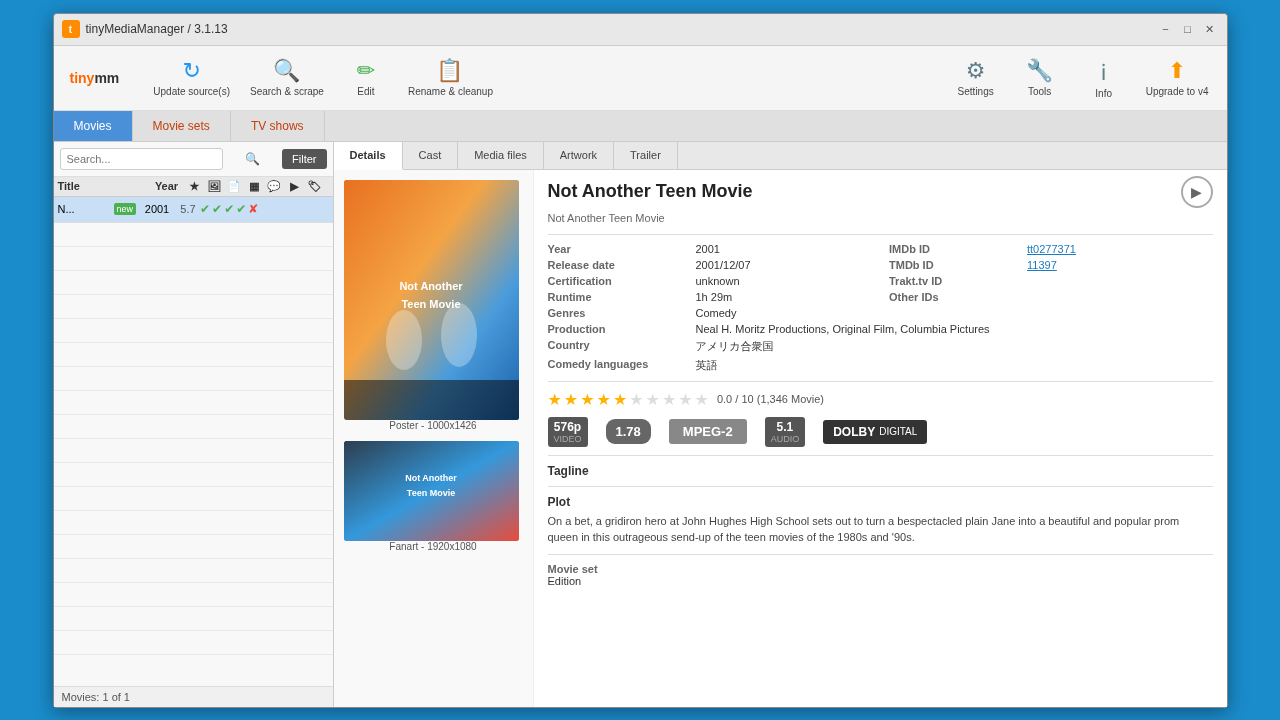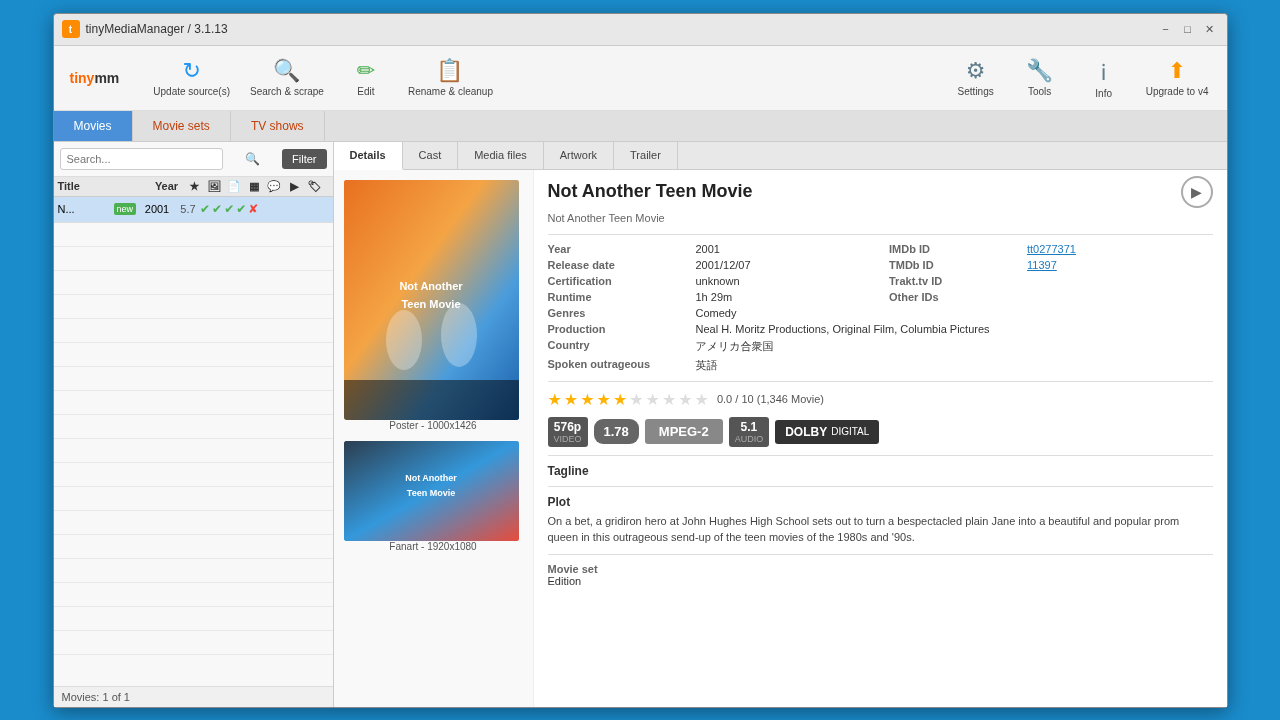--- a/index.html
+++ b/index.html
@@ -387,21 +387,21 @@
     .score-text {
       font-size: 11px;
       color: #555;
       margin-left: 6px;
     }
 
     
     .media-badges {
       display: flex;
       align-items: center;
-      gap: 6px;
+      gap: 18px;
       margin: 8px 0;
     }
     .badge-576p {
       background: #555;
       display: flex;
       flex-direction: column;
       align-items: center;
       padding: 3px 6px;
       border-radius: 3px;
     }
@@ -708,21 +708,21 @@
             <span class="info-value"></span>
 
             <span class="info-label">Production</span>
             <span class="info-value" style="grid-column: span 3">Neal H. Moritz Productions, Original Film, Columbia Pictures</span>
 
             <span class="info-label">Country</span>
             <span class="info-value">アメリカ合衆国</span>
             <span class="info-value"></span>
             <span class="info-value"></span>
 
-            <span class="info-label">Spoken outrageous</span>
+            <span class="info-label">Comedy languages</span>
             <span class="info-value">英語</span>
             <span class="info-value"></span>
             <span class="info-value"></span>
           </div>
 
           <div class="info-divider"></div>
 
           <div class="stars-row">
             <span class="star">★</span>
             <span class="star">★</span>

